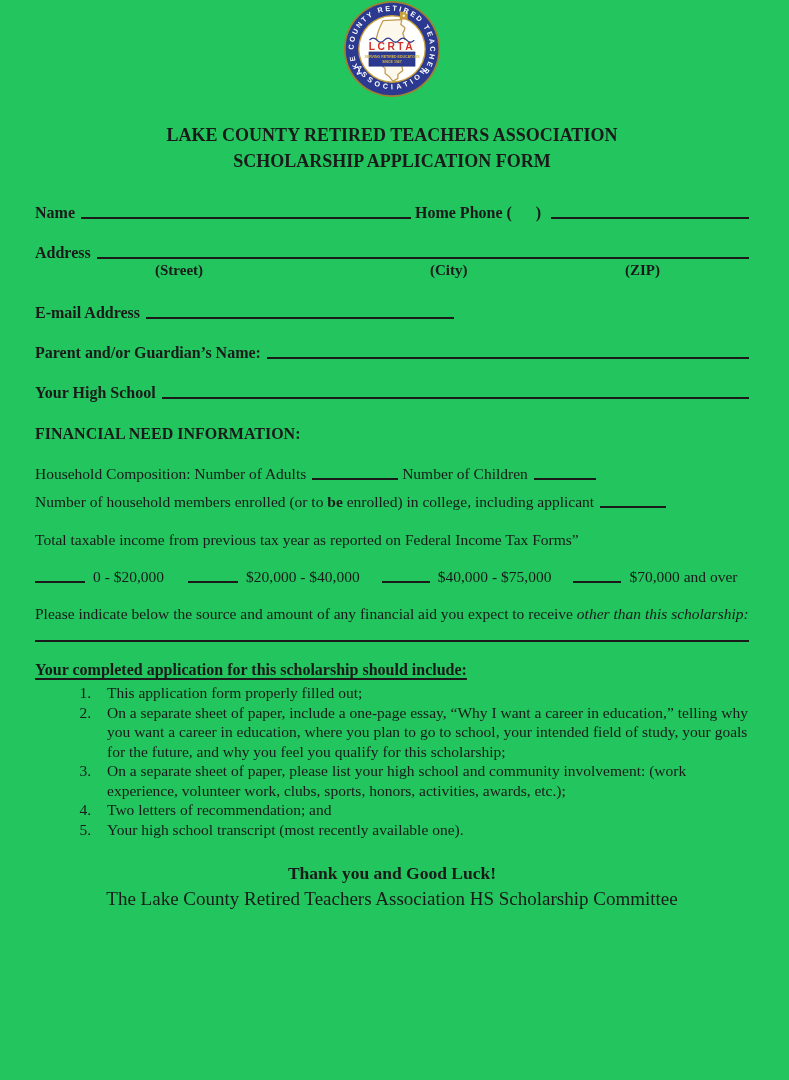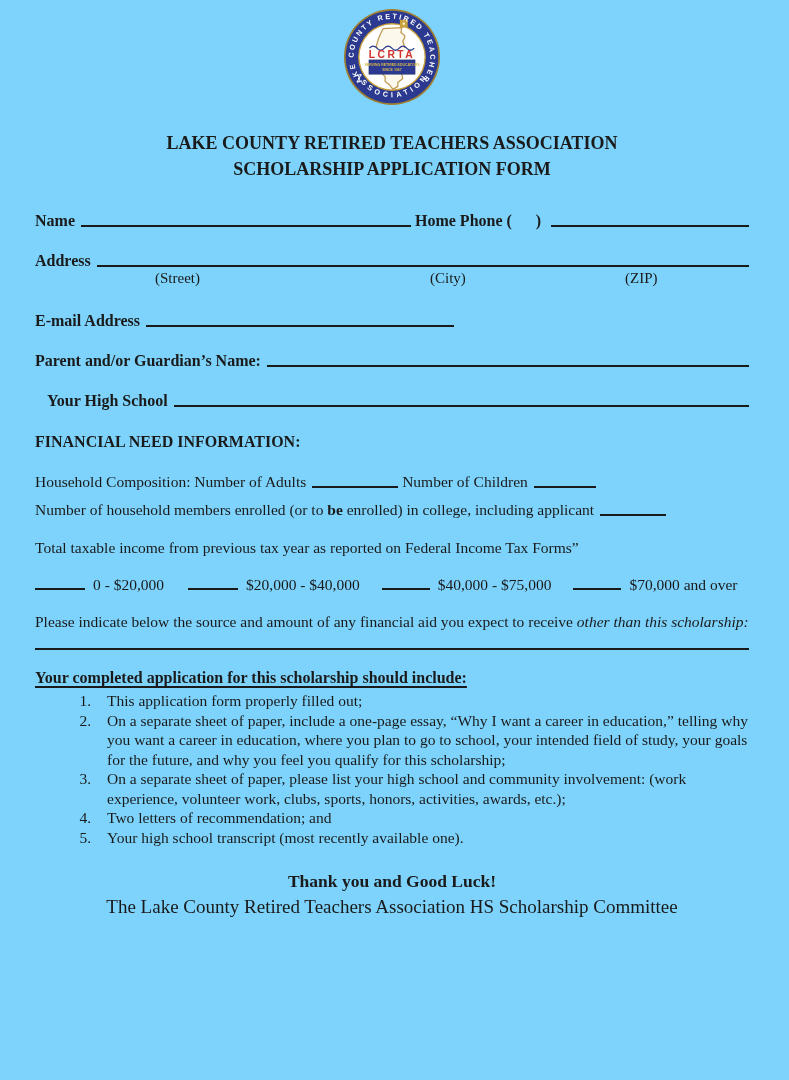--- a/index.html
+++ b/index.html
@@ -1,33 +1,33 @@
 <!DOCTYPE html>
 <html><head>
 <meta charset="utf-8">
 <style>
   html,body { margin:0; padding:0; background:#e8e8e8; }
   .page {
-    width:789px; height:1080px; margin:0 auto; background:#7dd3fc;
+    width:789px; height:1080px; margin:0 auto; background:#22c55e;
     font-family:"Liberation Serif", serif; color:#1a1a1a;
-    box-sizing:border-box; padding:8px 40px 0 35px; overflow:hidden;
+    box-sizing:border-box; padding:0 40px 0 35px; overflow:hidden;
   }
   .logo-wrap { text-align:center; }
   .title { text-align:center; margin-top:20px; font-size:18px; font-weight:bold; line-height:1.45; }
   .row { display:flex; align-items:flex-end; font-size:16px; font-weight:bold; white-space:pre; }
   .row.regular { font-weight:normal; font-size:15.5px; }
   .blank { display:inline-block; border-bottom:2px solid #1a1a1a; height:12px; margin:0 0 3px 6px; }
   .fill { flex:1; }
-  .sublabels { position:relative; height:22px; font-weight:normal; font-size:15px; }
+  .sublabels { position:relative; height:22px; font-weight:bold; font-size:15px; }
   .sublabels span { position:absolute; }
   .section-heading { font-weight:bold; font-size:16px; }
   .para { font-size:15.5px; line-height:20px; }
   .income-row { display:flex; align-items:flex-end; font-size:15.5px; white-space:pre; }
   .income-row .blank { margin-left:0; margin-right:8px; }
-  .income-opt { display:flex; }
+  .income-opt { display:flex; align-items:flex-end; }
   .full-line { border-bottom:2px solid #1a1a1a; height:1px; }
   .check-heading { font-weight:bold; font-size:16px; text-decoration:underline; text-underline-offset:3px; text-decoration-thickness:2px; }
   ol.checklist { margin:4px 0 0 0; padding-left:60px; font-size:15.5px; line-height:19.5px; }
   ol.checklist li { padding-left:12px; margin:0; }
   .footer-thanks { text-align:center; font-weight:bold; font-size:17.5px; }
   .footer-committee { text-align:center; font-size:19px; margin-top:4px; }
   .it { font-style:italic; }
   .bd { font-weight:bold; }
 </style>
 </head>
@@ -88,21 +88,21 @@
   <div class="row" style="margin-top:20px;">
     <span>E-mail Address</span>
     <span class="blank" style="width:308px;"></span>
   </div>
 
   <div class="row" style="margin-top:22px;">
     <span>Parent and/or Guardian’s Name:</span>
     <span class="blank fill"></span>
   </div>
 
-  <div class="row" style="margin-top:22px;margin-left:12px;">
+  <div class="row" style="margin-top:22px;">
     <span>Your High School</span>
     <span class="blank fill"></span>
   </div>
 
 
 
   <div class="section-heading" style="margin-top:23px;">FINANCIAL NEED INFORMATION:</div>
 
   <div class="row regular" style="margin-top:22px;">
     <span>Household Composition: Number of Adults</span>

